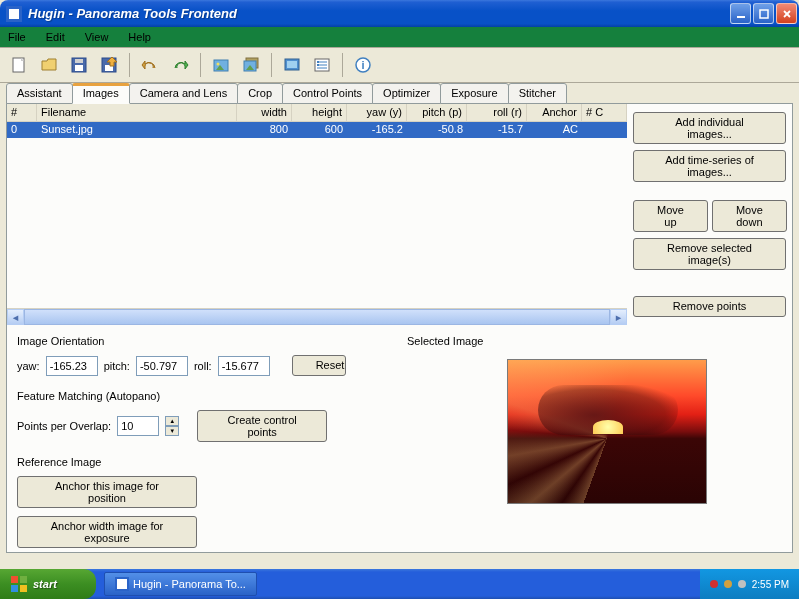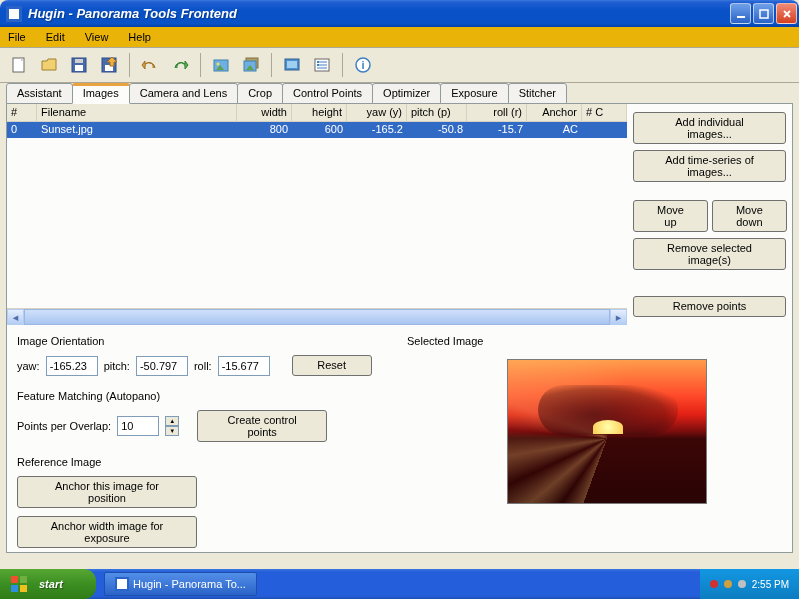--- a/index.html
+++ b/index.html
@@ -3,21 +3,21 @@
 <meta charset="utf-8">
 <style>
   * { box-sizing: border-box; font-family: Tahoma, sans-serif; font-size: 11px; }
   body { margin: 0; padding: 0; width: 799px; height: 599px; background: #ece9d8; overflow: hidden; }
   .titlebar { height: 27px; background: linear-gradient(to bottom, #3b77dd 0%, #1f5fd2 8%, #0851c7 40%, #0851c7 88%, #0441a5 100%); display: flex; align-items: center; padding: 0 2px 0 6px; color: #fff; border-radius: 8px 8px 0 0; }
   .titlebar .title { font-weight: bold; font-size: 13px; flex: 1; text-shadow: 1px 1px 1px rgba(0,0,0,0.3); font-style: italic; }
   .titlebar .win-btns { display: flex; gap: 2px; }
   .win-btn { width: 21px; height: 21px; border-radius: 3px; display: flex; align-items: center; justify-content: center; font-weight: bold; border: 1px solid rgba(255,255,255,0.6); }
   .win-min, .win-max { background: linear-gradient(to bottom,#6fa0e8,#2a63c8); color:#fff; }
   .win-close { background: linear-gradient(to bottom,#f08a76,#d4411f); color:#fff; }
-  .menubar { background: #eab308; padding: 2px 4px; display: flex; gap: 12px; border-bottom: 1px solid #aca899; }
+  .menubar { background: #15803d; padding: 2px 4px; display: flex; gap: 12px; border-bottom: 1px solid #aca899; }
   .menuitem { padding: 2px 4px; cursor: default; }
   .toolbar { background: #ece9d8; padding: 3px 4px; display: flex; align-items: center; border-bottom: 1px solid #aca899; }
   .tbbtn { width: 28px; height: 28px; border: 1px solid transparent; border-radius: 3px; display: flex; align-items: center; justify-content: center; margin: 0 1px; }
   .tsep { width: 1px; height: 24px; background: #aca899; margin: 0 5px; }
   .tabstrip { display: flex; margin: 0 6px -1px 6px; }
   .tab { padding: 3px 10px 4px 10px; border: 1px solid #919b9c; border-top-left-radius: 3px; border-top-right-radius: 3px; background: #f3f2ee; margin-right: -1px; cursor: default; position: relative; }
   .tab.active { background: #fcfcfa; border-bottom: 1px solid #fcfcfa; border-top: 3px solid #e8a23f; padding-top: 1px; z-index: 2; }
   .tabpage { margin: 0 6px 6px 6px; border: 1px solid #919b9c; background: #fcfcfa; height: 450px; display: flex; flex-direction: column; }
   .upper { display: flex; height: 225px; }
   .tablewrap { flex: 1; display: flex; flex-direction: column; border-right: 0; }
@@ -37,21 +37,21 @@
   .sect-head { font-weight: normal; margin: 4px 0 8px 0; }
   .frow { display: flex; align-items: center; gap: 6px; margin-bottom: 8px; }
   .textin { width: 52px; height: 20px; border: 1px solid #7f9db9; background: #fff; padding: 1px 3px; text-align: left; }
   .stepper { width: 14px; height: 20px; display: flex; flex-direction: column; }
   .stepbtn { flex: 1; border: 1px solid #7f9db9; background: #ece9d8; font-size: 7px; text-align: center; line-height: 7px; }
   .imgprev { width: 200px; height: 145px; border: 1px solid #7a7a7a; background: linear-gradient(to bottom, #ff9c4a 0%, #ff4a2a 25%, #e32015 38%, #7a0d0d 50%, #3b0606 55%, #2a0404 100%); position: relative; overflow: hidden; }
   .sun { position: absolute; top: 60px; left: 85px; width: 30px; height: 14px; background: radial-gradient(circle at center, #ffffaa, #ffcc55); border-radius: 50% 50% 0 0; }
   .cloud { position: absolute; top: 25px; left: 30px; width: 140px; height: 50px; background: radial-gradient(ellipse at 40% 60%, rgba(90,20,20,0.9), rgba(50,10,10,0.4) 60%, transparent 80%); border-radius: 40px; }
   .rays { position: absolute; inset: 0; background: conic-gradient(from 200deg at 50% 55%, rgba(255,200,120,0.3) 0deg, transparent 15deg, rgba(255,200,120,0.3) 30deg, transparent 45deg, rgba(255,200,120,0.3) 60deg, transparent 75deg, rgba(255,200,120,0.3) 90deg, transparent 180deg); }
   .taskbar { position: absolute; bottom: 0; left: 0; right: 0; height: 30px; background: linear-gradient(to bottom,#3b77dd 0%,#245edb 10%,#245edb 90%,#1e4fb0 100%); display: flex; align-items: stretch; color: #fff; }
-  .startbtn { width: 96px; background: linear-gradient(to bottom,#57a733 0%,#3c8e22 50%,#2f7d17 100%); display: flex; align-items: center; padding: 0 10px; font-weight: bold; font-style: italic; font-size: 15px; border-radius: 0 12px 12px 0; text-shadow: 1px 1px 1px rgba(0,0,0,0.4); gap: 11px;}
+  .startbtn { width: 96px; background: linear-gradient(to bottom,#57a733 0%,#3c8e22 50%,#2f7d17 100%); display: flex; align-items: center; padding: 0 10px; font-weight: bold; font-style: italic; font-size: 15px; border-radius: 0 12px 12px 0; text-shadow: 1px 1px 1px rgba(0,0,0,0.4); gap: 5px;}
   .taskbtn { margin: 3px 0 3px 8px; background: linear-gradient(to bottom,#528fe8,#2a63c8); border: 1px solid #1e4fb0; border-radius: 2px; padding: 0 10px; display: flex; align-items: center; font-size: 11px; max-width: 160px;}
   .tray { margin-left: auto; background: linear-gradient(to bottom,#1297e2,#0d7dc1); padding: 0 10px; display: flex; align-items: center; gap: 6px; }
   .clock { font-size: 10px; }
   svg { display: block; }
   .tico { width:8px; height:8px; border-radius:50%; }
 </style>
 </head>
 <body>
 
 <div class="titlebar">
@@ -179,21 +179,21 @@
 
 <div class="tabpage">
   <div class="upper">
     <div class="tablewrap">
       <div class="colheads">
         <div class="colhead" style="width:30px">#</div>
         <div class="colhead" style="width:200px">Filename</div>
         <div class="colhead" style="width:55px;text-align:right">width</div>
         <div class="colhead" style="width:55px;text-align:right">height</div>
         <div class="colhead" style="width:60px;text-align:right">yaw (y)</div>
-        <div class="colhead" style="width:60px;text-align:left">pitch (p)</div>
+        <div class="colhead" style="width:60px;text-align:right">pitch (p)</div>
         <div class="colhead" style="width:60px;text-align:right">roll (r)</div>
         <div class="colhead" style="width:55px;text-align:right">Anchor</div>
         <div class="colhead" style="flex:1"># C</div>
       </div>
       <div style="flex:1;overflow:hidden">
         <div class="row">
           <div class="cell" style="width:30px">0</div>
           <div class="cell" style="width:200px">Sunset.jpg</div>
           <div class="cell" style="width:55px;text-align:right">800</div>
           <div class="cell" style="width:55px;text-align:right">600</div>
@@ -228,21 +228,21 @@
     <div class="leftpanel">
       <div class="sect-head">Image Orientation</div>
       <div class="frow">
         <span>yaw:</span>
         <input class="textin" value="-165.23" style="">
         <span>pitch:</span>
         <input class="textin" value="-50.797" style="">
         <span>roll:</span>
         <input class="textin" value="-15.677" style="">
         <span style="width:10px"></span>
-        <div class="xpbtn" style="width:80px">Reset</div>
+        <div class="xpbtn" style="width:54px">Reset</div>
       </div>
 
       <div class="sect-head" style="margin-top:14px">Feature Matching (Autopano)</div>
       <div class="frow">
         <span>Points per Overlap:</span>
         <input class="textin" style="width: 42px;" value="10">
         <div class="stepper">
           <div class="stepbtn">▴</div>
           <div class="stepbtn">▾</div>
         </div>

